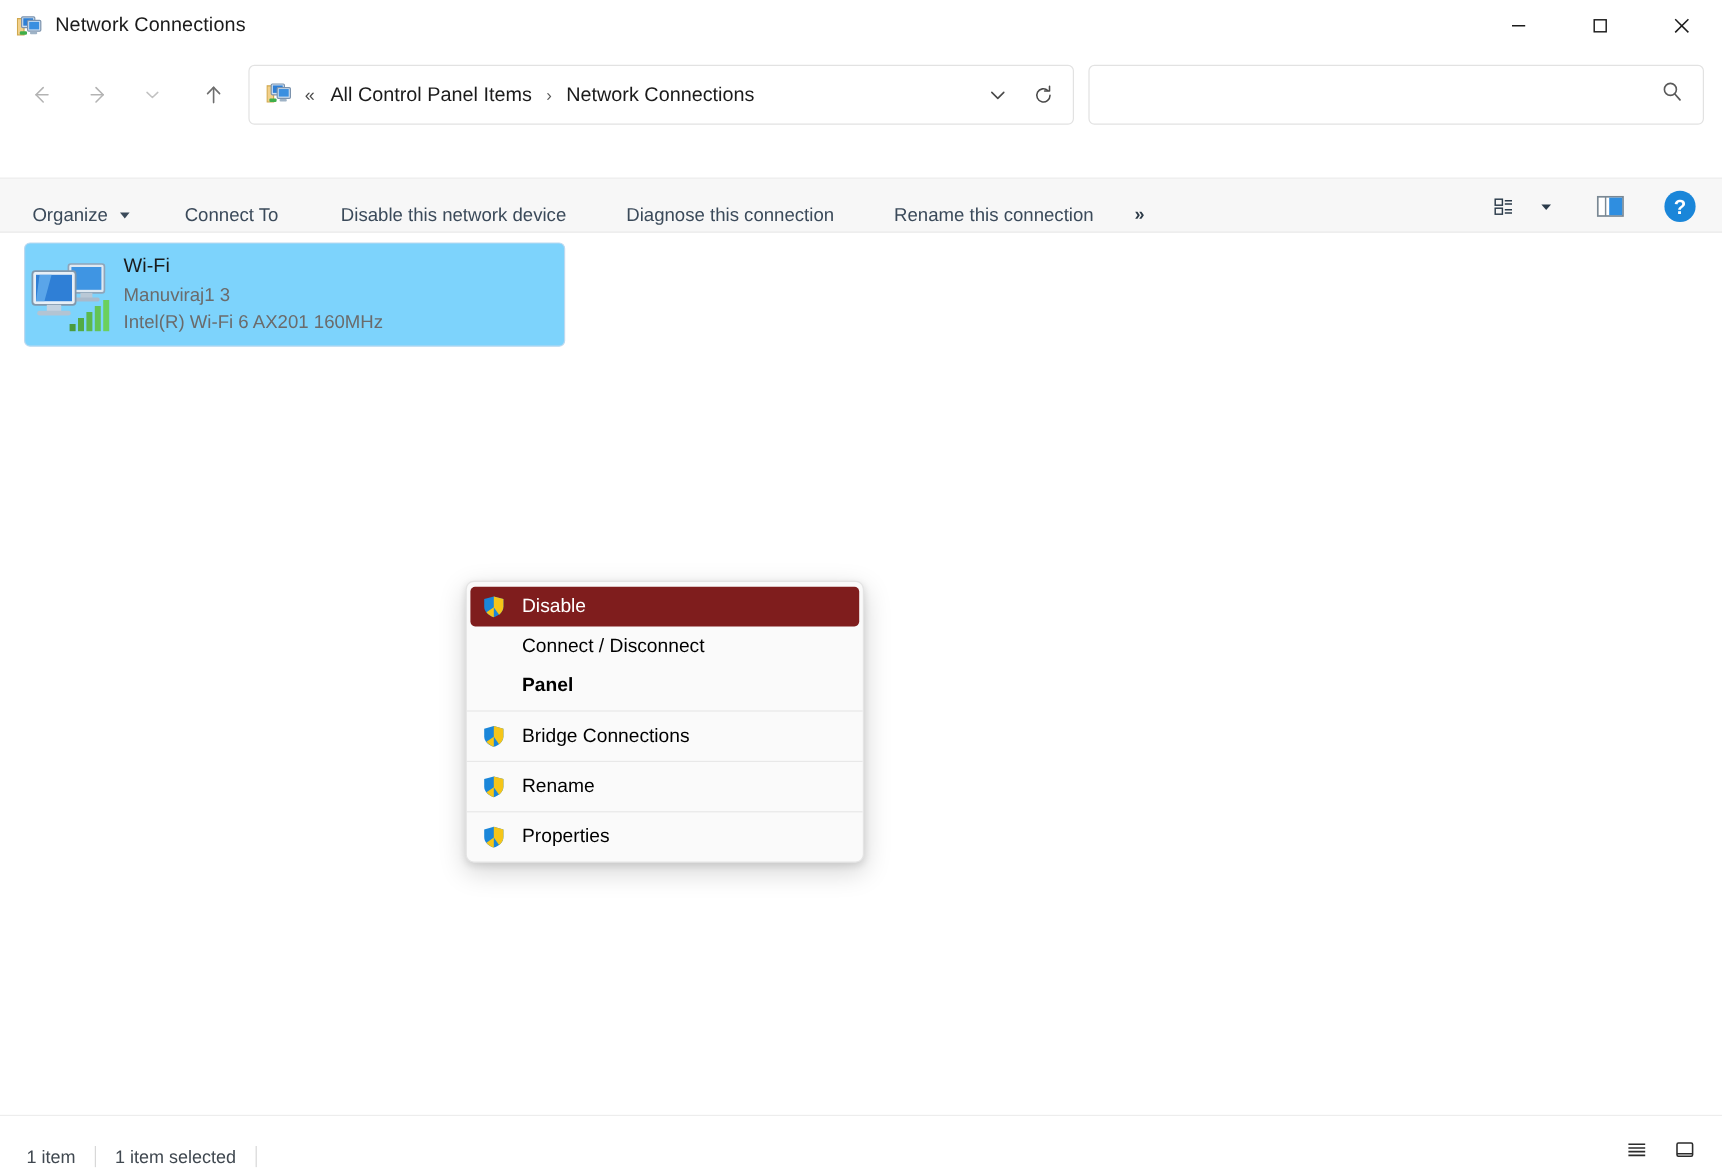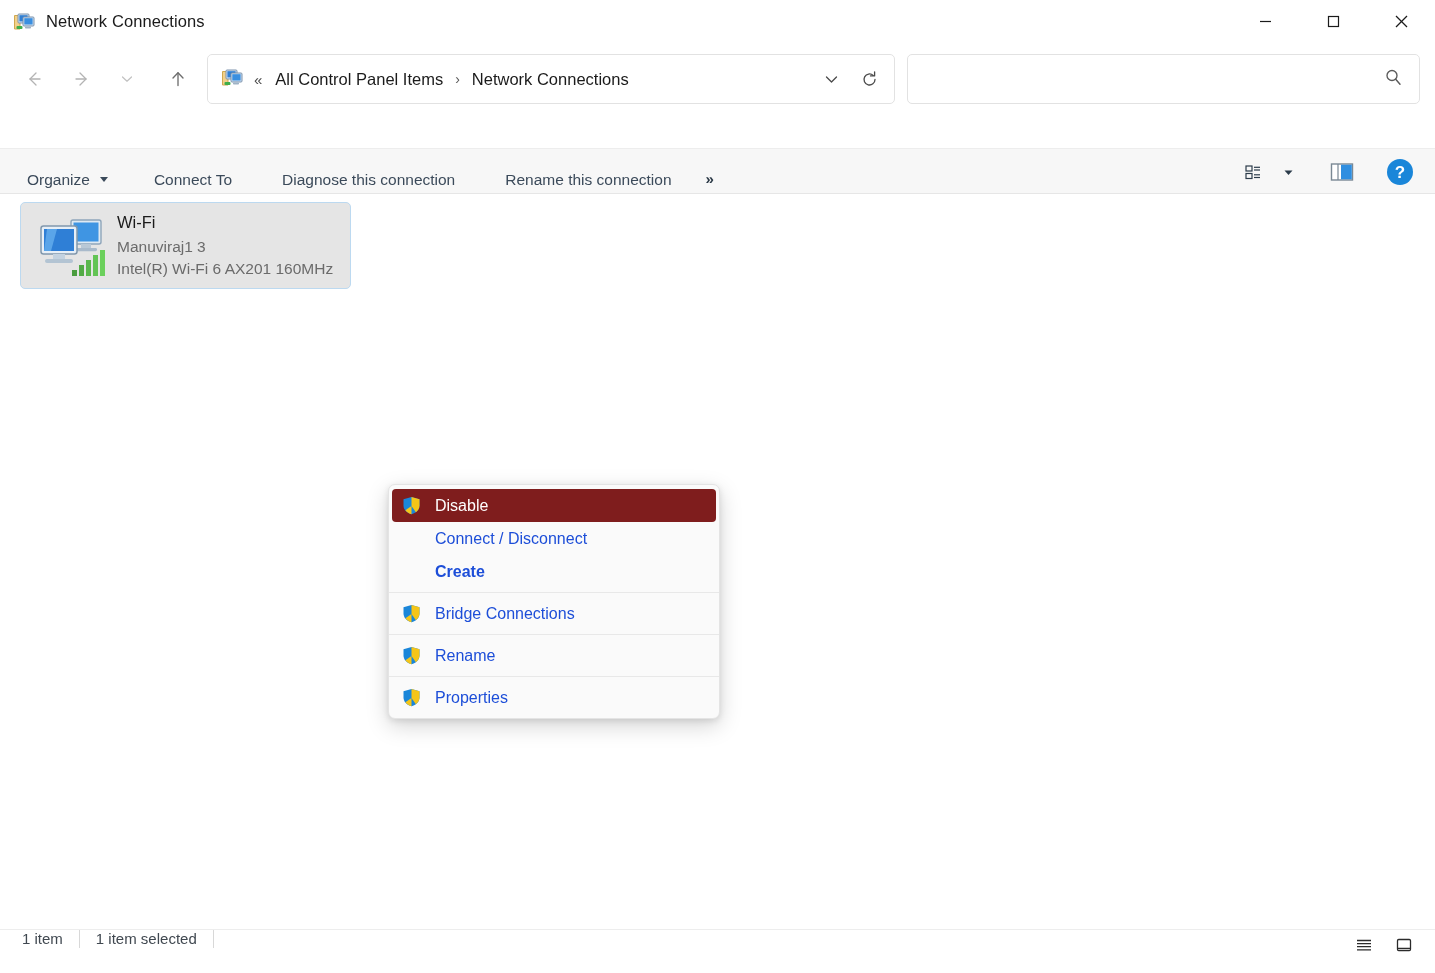--- a/index.html
+++ b/index.html
@@ -142,26 +142,26 @@
 
   
   .content {
     position: absolute; top: 194px; left: 0;
     width: 1435px; height: 735px;
     background: #ffffff;
   }
 
   .conn-item {
     position: absolute; left: 20px; top: 8px;
-    width: 331px; height: 87px;
-    background: #e5e5e5;
+    width: 451px; height: 87px;
+    background: #7dd3fc;
     border: 1px solid #bcd9f0;
     border-radius: 5px;
     display: flex; align-items: center;
-    padding-left: 14px;
+    padding-left: 0;
   }
   .conn-icon { width: 76px; height: 68px; position: relative; flex: 0 0 auto; }
   .conn-text { margin-left: 6px; }
   .conn-title { font-size: 16.5px; color: #1b1b1b; line-height: 1.55; }
   .conn-sub { font-size: 15.5px; color: #6b6b6b; line-height: 1.47; white-space: nowrap;}
 
   
   .ctxmenu {
     position: absolute; left: 388px; top: 290px;
     width: 332px;
@@ -175,32 +175,32 @@
   .ctx-group { padding: 1px 0; }
   .ctx-sep { height: 1px; background: #e8e8e8; margin: 3px 0; }
   .ctx-item {
     height: 33px;
     display: flex; align-items: center;
     margin: 0 3px; border-radius: 4px;
     padding-left: 7px;
   }
   .ctx-item.highlight { background: #7f1d1d; }
   .ctx-ico { width: 24px; height: 22px; flex: 0 0 auto; margin-right: 12px; display:flex; align-items:center; justify-content:center;}
-  .ctx-label { font-size: 16px; color: #1d4ed8; line-height: 1; }
+  .ctx-label { font-size: 16px; color: #000000; line-height: 1; }
   .ctx-item.highlight .ctx-label { color: #ffffff; }
   .ctx-label.bold { font-weight: bold; }
   .ctx-label.disabled { color: #9a9a9a; }
 
   
   .statusbar {
     position: absolute; bottom: 0; left: 0;
     width: 1435px; height: 44px;
     background: #ffffff;
     border-top: 1px solid #ededed;
-    display: flex; align-items: flex-start;
+    display: flex; align-items: flex-end;
   }
   .status-text { font-size: 15px; color: #404850; padding-left: 22px; }
   .status-div { width: 1px; height: 18px; background: #d8d8d8; margin: 0 16px 0 16px; }
   .status-right {
     position: absolute; right: 14px; display: flex; align-items: center; gap: 6px;
   }
   .view-btn {
     width: 34px; height: 30px; border-radius: 4px;
     display: flex; align-items: center; justify-content: center;
   }
@@ -313,20 +313,21 @@
     </span>
   </div>
 
 
   <div class="cmdbar">
     <div class="cmd-item first">
       <span>Organize</span>
       <span class="cmd-caret"></span>
     </div>
     <div class="cmd-item" style="margin-left:18px;">Connect To</div>
+    <div class="cmd-item" style="margin-left:24px;">Disable this network device</div>
     <div class="cmd-item" style="margin-left:22px;">Diagnose this connection</div>
     <div class="cmd-item" style="margin-left:22px;">Rename this connection</div>
     <div class="cmd-chev" style="margin-left:8px;">»</div>
 
     <div class="cmd-right">
       <div class="cmd-icon-btn">
         <svg width="20" height="20" viewBox="0 0 20 20">
           <rect x="2" y="4" width="6" height="5" fill="none" stroke="#2b3b4a" stroke-width="1.2"></rect>
           <rect x="2" y="11.5" width="6" height="5" fill="none" stroke="#2b3b4a" stroke-width="1.2"></rect>
           <line x1="10" y1="5.3" x2="16" y2="5.3" stroke="#2b3b4a" stroke-width="1.2"></line>
@@ -399,21 +400,21 @@
             </svg>
           </span>
           <span class="ctx-label">Disable</span>
         </div>
         <div class="ctx-item">
           <span class="ctx-ico"></span>
           <span class="ctx-label">Connect / Disconnect</span>
         </div>
         <div class="ctx-item">
           <span class="ctx-ico"></span>
-          <span class="ctx-label bold">Create</span>
+          <span class="ctx-label bold">Panel</span>
         </div>
       </div>
 
       <div class="ctx-sep"></div>
 
       <div class="ctx-group">
         <div class="ctx-item">
           <span class="ctx-ico">
             <svg width="19" height="19" viewBox="0 0 19 19">
               <path d="M9.5 1 L17.5 3.2 L17.5 9.5 C17.5 14 13.8 17 9.5 18.3 C5.2 17 1.5 14 1.5 9.5 L1.5 3.2 Z" fill="#1a86d9"></path>

